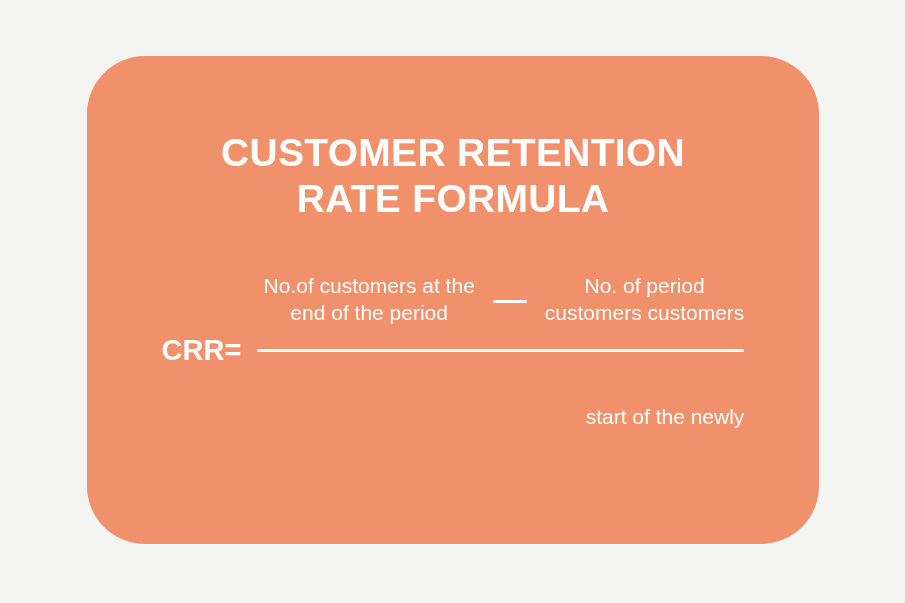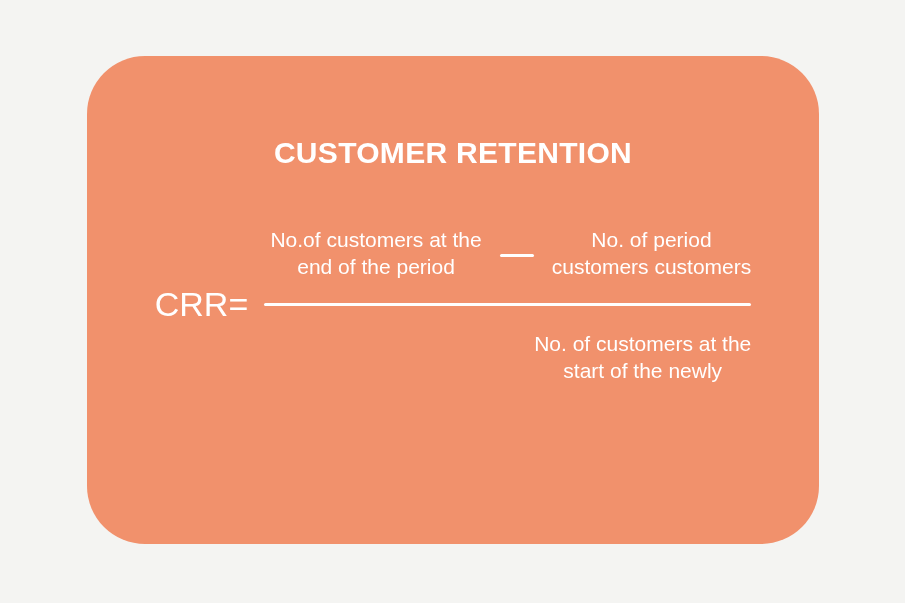--- a/index.html
+++ b/index.html
@@ -18,35 +18,35 @@
     left: 87px;
     top: 56px;
     width: 732px;
     height: 488px;
     border-radius: 58px;
     color: #ffffff;
   }
   .title {
     margin-top: 74px;
     text-align: center;
-    font-size: 30px;
+    font-size: 39px;
     line-height: 46px;
     font-weight: bold;
     letter-spacing: 0.3px;
   }
   .formula {
     margin-top: 50px;
     display: flex;
     align-items: center;
     justify-content: center;
     gap: 16px;
   }
   .lhs, .rhs {
-    font-size: 34px;
-    font-weight: normal;
+    font-size: 29px;
+    font-weight: bold;
     white-space: nowrap;
   }
   .fraction {
     display: flex;
     flex-direction: column;
     align-items: flex-end;
   }
   .numerator {
     display: flex;
     align-items: center;
@@ -75,20 +75,21 @@
   }
 </style>
 </head>
 <body>
 
 <div class="page" style="background: rgb(244, 244, 242);">
   <div class="card" style="background: rgb(241, 145, 108); color: rgb(255, 255, 255);">
 
     <div class="title">
       <span>CUSTOMER RETENTION</span><br>
+      <span>RATE FORMULA</span>
     </div>
 
     <div class="formula">
 
       <div class="lhs">CRR=</div>
 
       <div class="fraction">
 
         <div class="numerator">
           <div class="frac-text">
@@ -98,21 +99,21 @@
           <div class="minus-sign"></div>
           <div class="frac-text">
             <span>No. of period</span><br>
             <span>customers customers</span>
           </div>
         </div>
 
         <div class="frac-line"></div>
 
         <div class="frac-text">
-          <span>No. of customers at the</span><br>
+          <br>
           <span>start of the newly</span>
         </div>
 
       </div>
 
 
     </div>
   </div>
 </div>
 

